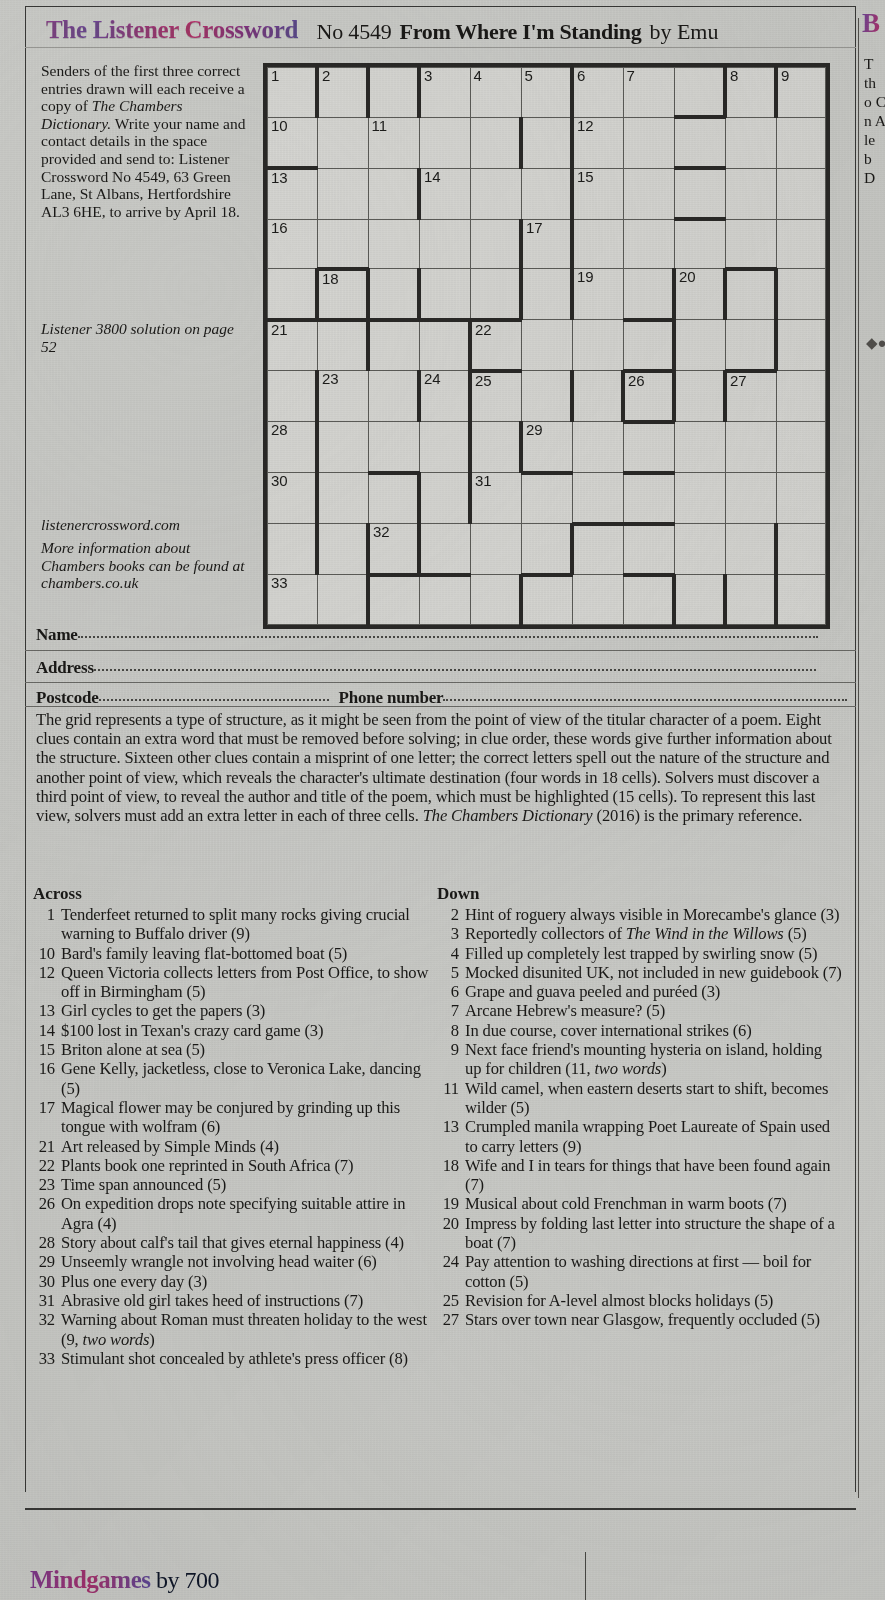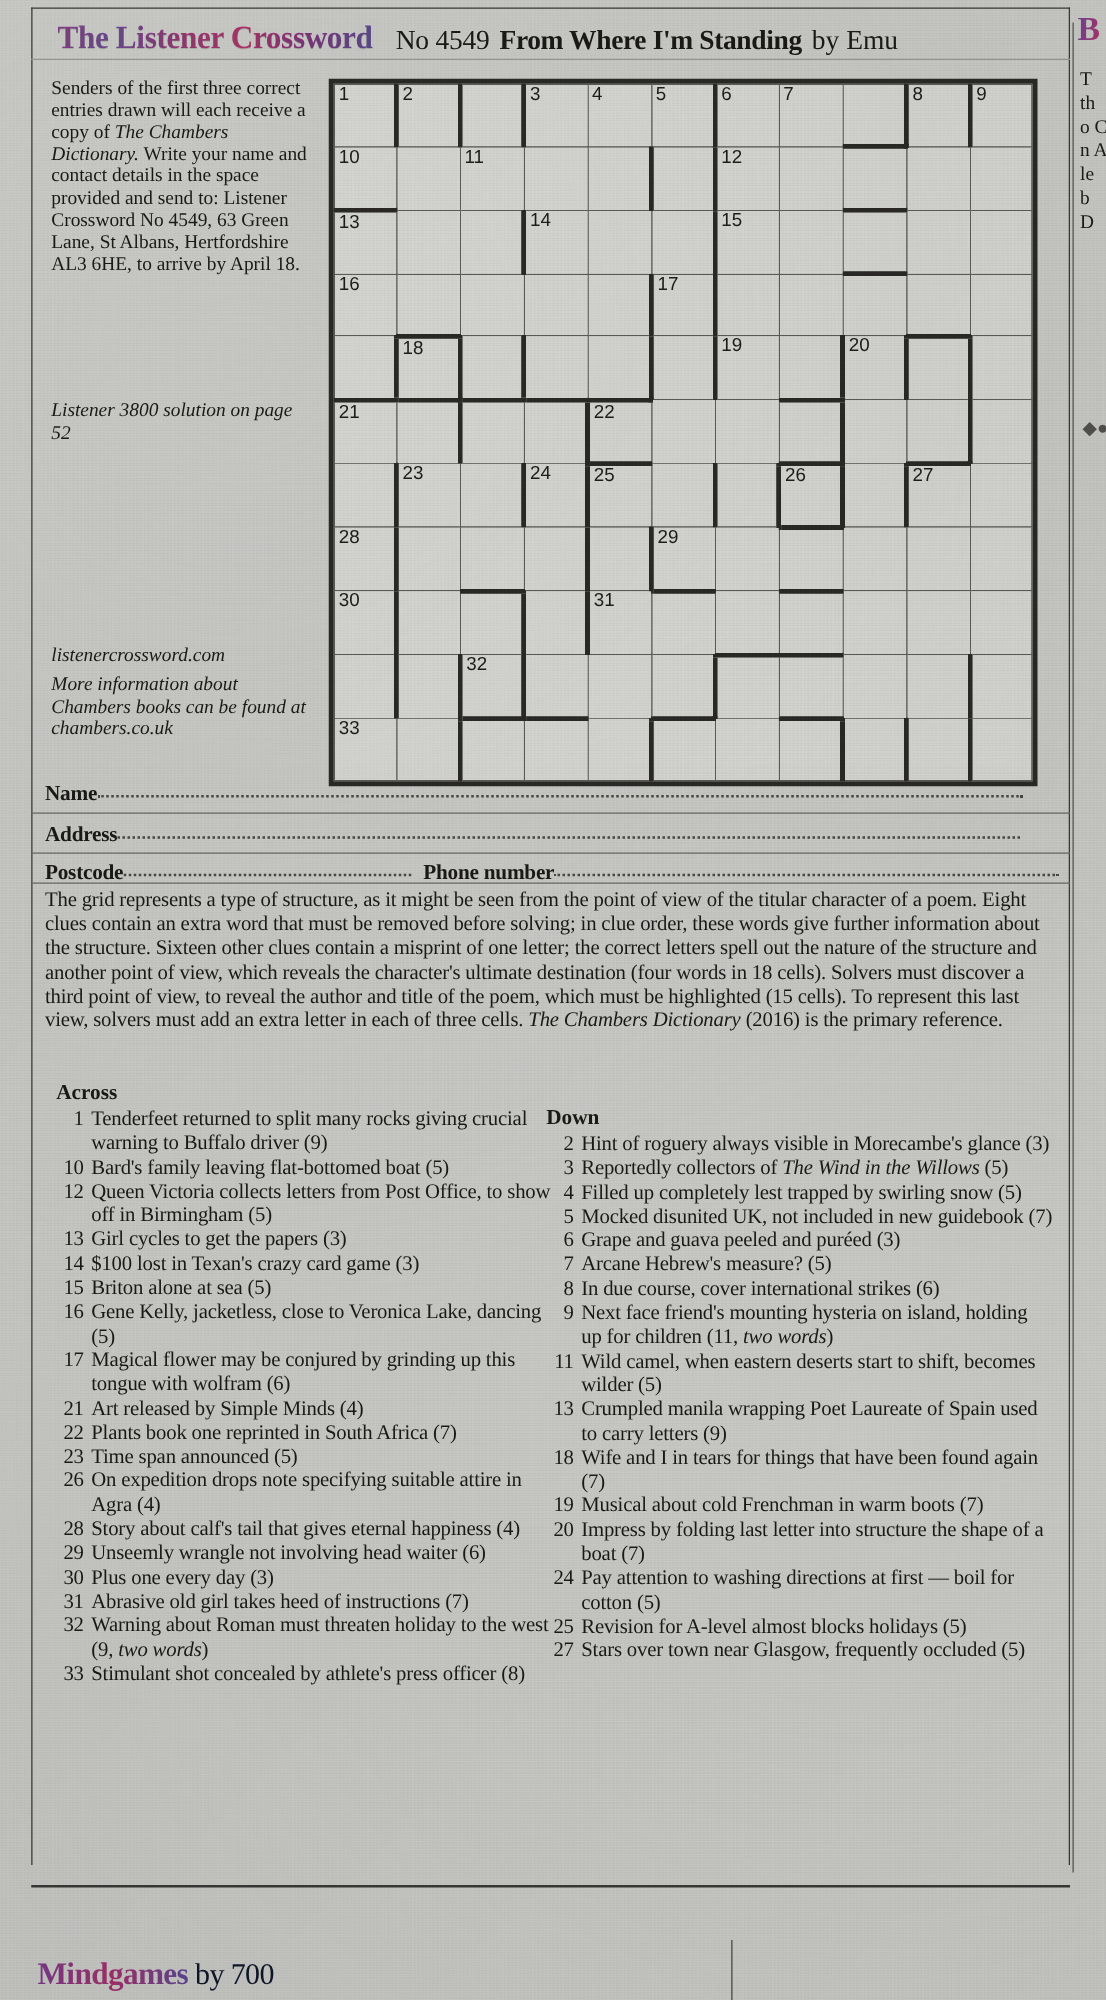--- a/index.html
+++ b/index.html
@@ -101,21 +101,21 @@
 
   
   .preamble{
     position:absolute;left:36px;top:710px;width:810px;
     font-size:16.6px;line-height:19.2px;letter-spacing:-.15px;
   }
   .preamble i{font-style:italic;}
 
   
   .cluehead{font-size:17px;font-weight:bold;margin:0 0 1px 0;}
-  .col-across{position:absolute;left:33px;top:864px;width:400px;margin-left:12px;}
+  .col-across{position:absolute;left:33px;top:884px;width:400px;}
   .col-down{position:absolute;left:437px;top:884px;width:405px;}
   ol.clues{list-style:none;margin:0;padding:0;font-size:16.6px;line-height:19.3px;letter-spacing:-.15px;}
   ol.clues li{display:flex;gap:6px;margin:0 0 0 0;}
   ol.clues li .num{
     flex:0 0 22px;text-align:right;font-variant-numeric:lining-nums;
   }
   ol.clues li .txt{flex:1 1 auto;}
   ol.clues li .txt i{font-style:italic;}
 
   

